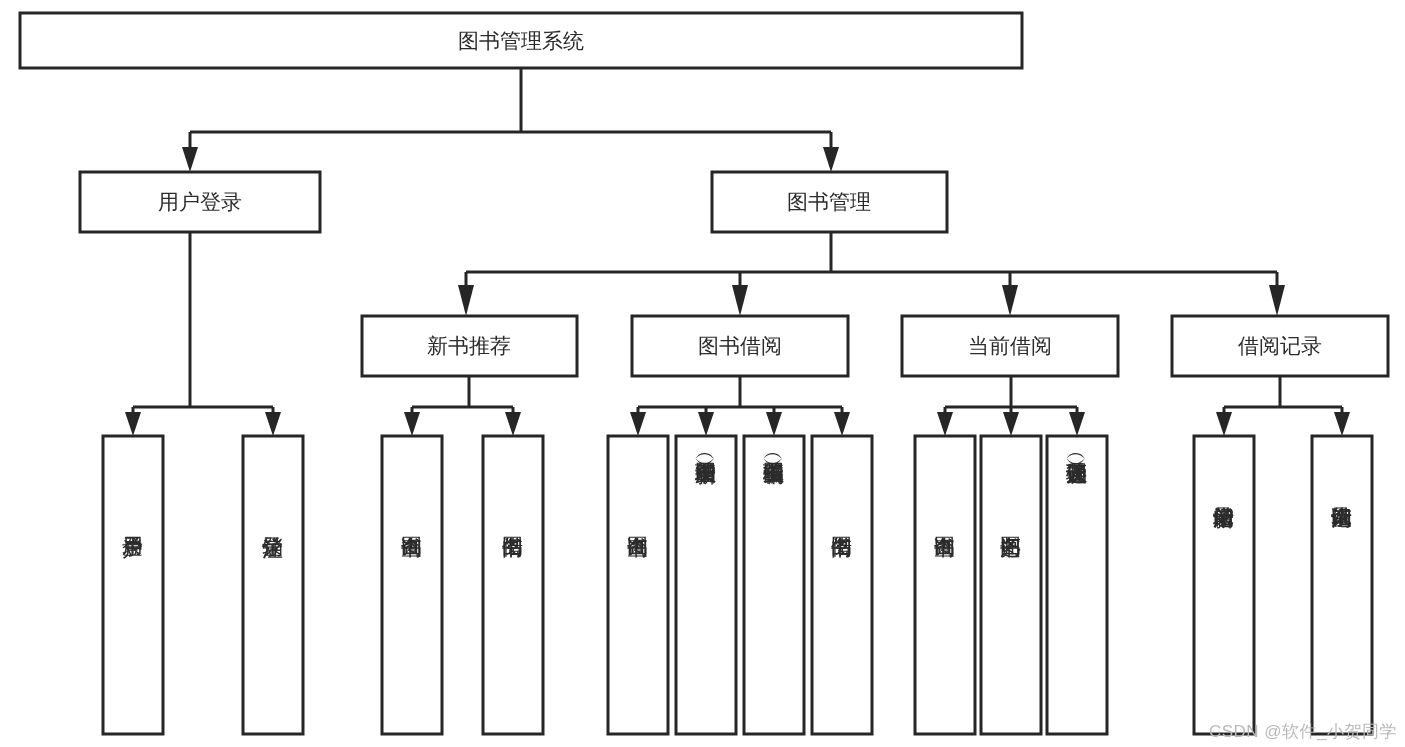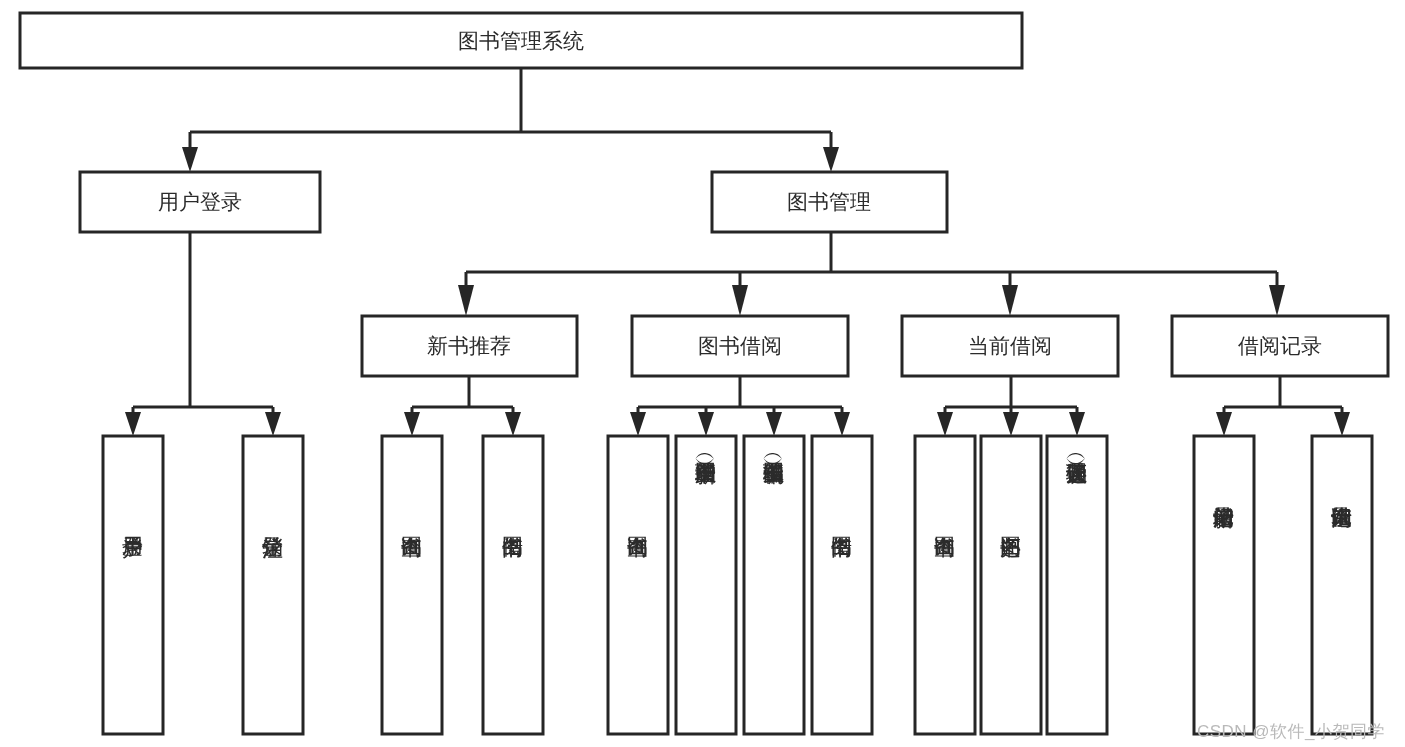--- a/index.html
+++ b/index.html
@@ -51,21 +51,21 @@
     dominant-baseline: middle;
   }
   .node-label-v {
     font-family: "Liberation Sans", sans-serif;
     font-size: 21px;
     fill: #2b2b2b;
     text-anchor: middle;
   }
   .watermark {
     position: absolute;
-    right: 20px;
+    right: 8px;
     bottom: 4px;
     font-family: "Liberation Sans", sans-serif;
     font-size: 17px;
     color: #b9b9b9;
     white-space: nowrap;
     letter-spacing: 0.5px;
     user-select: none;
   }
 </style>
 </head>

